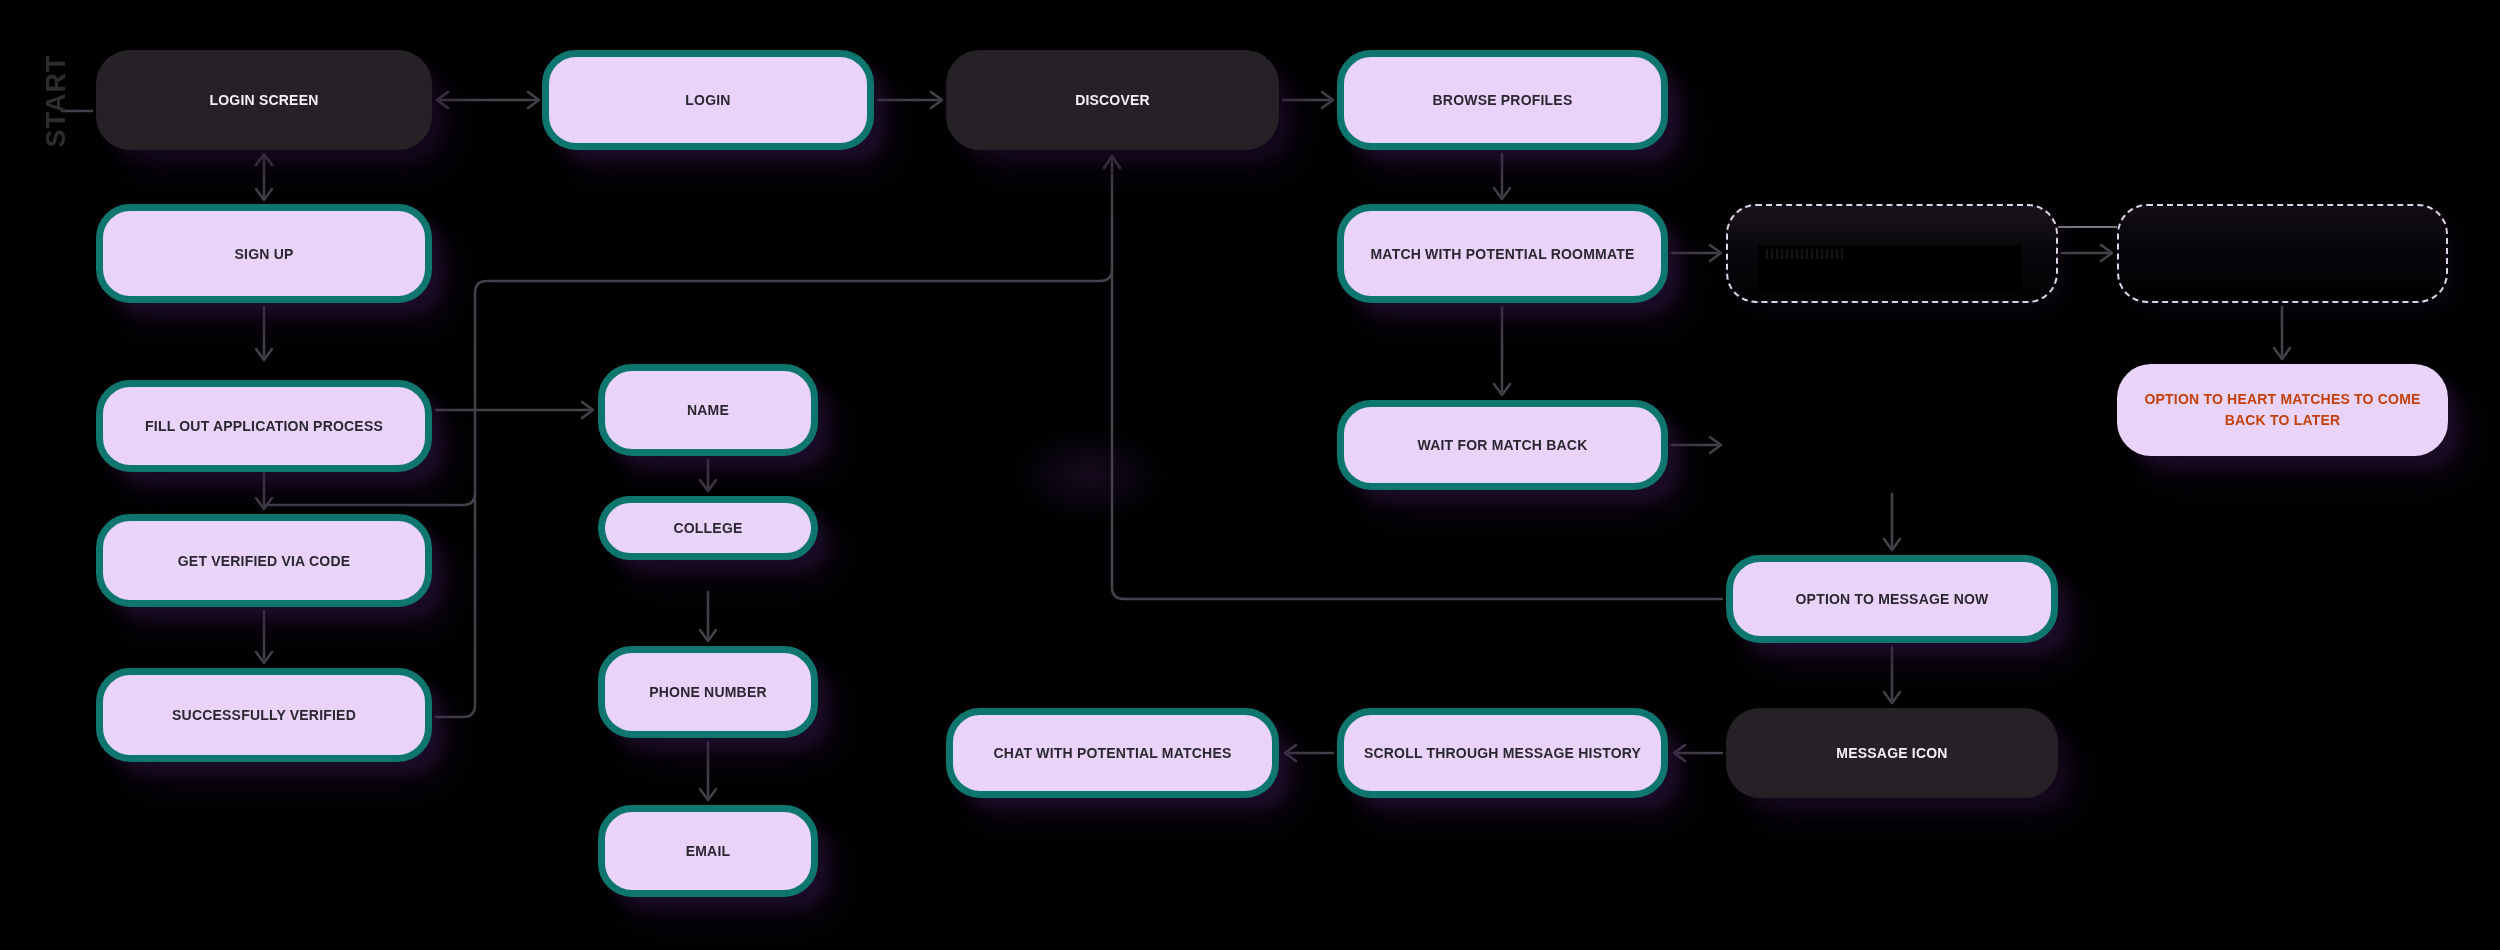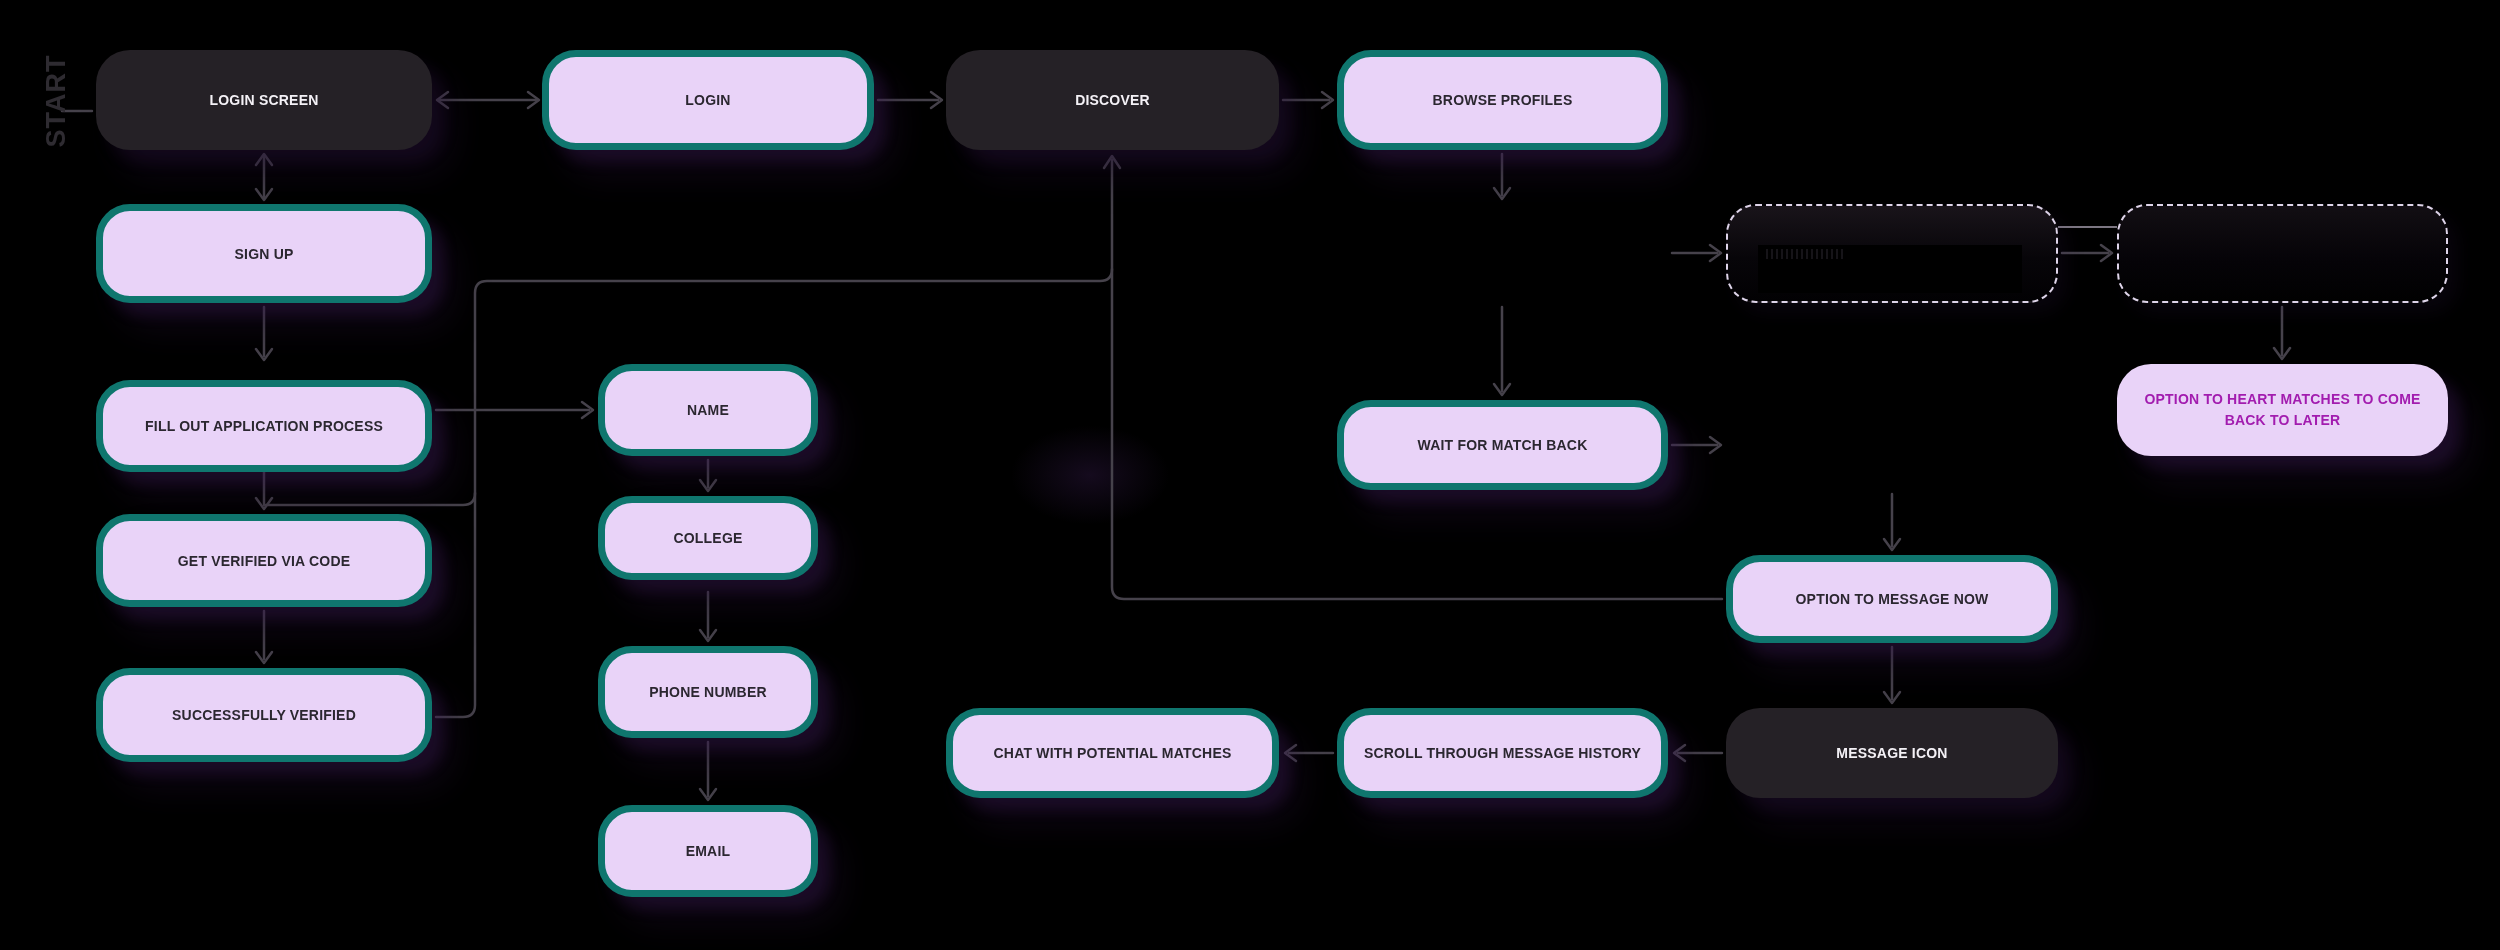--- a/index.html
+++ b/index.html
@@ -5,21 +5,21 @@
   html,body{margin:0;padding:0;background:#000;}
   #canvas{position:relative;width:2500px;height:950px;background:#000;overflow:hidden;
           font-family:"Liberation Sans","DejaVu Sans",sans-serif;}
   .node{position:absolute;display:flex;align-items:center;justify-content:center;
         box-sizing:border-box;border-radius:34px;font-weight:bold;font-size:14px;
         letter-spacing:.2px;text-align:center;padding:0 10px;z-index:3;}
   .node span{white-space:nowrap;}
   .node.wrap span{white-space:normal;line-height:1.5;}
   .purple{background:#e9d3f8;border:7px solid #0f766e;color:#2b2730;
           box-shadow:12px 12px 14px rgba(82,38,118,.22),22px 26px 34px rgba(30,14,44,.42);}
-  .purple-plain{background:#e9d3f8;border:none;color:#a21caf;
+  .purple-plain{background:#e9d3f8;border:none;color:#c2410c;
           box-shadow:12px 12px 14px rgba(82,38,118,.22),22px 26px 34px rgba(30,14,44,.42);}
   .dark{background:#252126;color:#f4f1f6;
           box-shadow:12px 12px 16px rgba(70,32,100,.16),22px 26px 34px rgba(25,12,36,.45);}
   .dashed{border:2px dashed #ded4e9;border-radius:30px;
           background:linear-gradient(180deg,#19141a 0%,#070509 55%,#020103 100%);
           box-shadow:10px 10px 18px rgba(60,28,88,.14);}
   .dashed.alt{background:linear-gradient(180deg,#120e13 0%,#050307 60%,#010101 100%);}
   .inner-screen{position:absolute;left:30px;top:39px;width:264px;height:48px;background:#000;}
   .smudge{position:absolute;left:8px;top:4px;width:78px;height:10px;opacity:.5;
           background:repeating-linear-gradient(90deg,rgba(74,68,82,.6) 0 2px,transparent 2px 5px);
@@ -168,30 +168,33 @@
   <div class="node purple" style="left:96px;top:514px;width:336px;height:93px;align-items:center;">
     <span>GET VERIFIED VIA CODE</span>
   </div>
   <div class="node purple" style="left:96px;top:668px;width:336px;height:94px;">
     <span>SUCCESSFULLY VERIFIED</span>
   </div>
 
   <div class="node purple" style="left:598px;top:364px;width:220px;height:92px;">
     <span>NAME</span>
   </div>
-  <div class="node purple" style="left:598px;top:496px;width:220px;height:84px;">
+  <div class="node purple" style="left:598px;top:496px;width:220px;height:64px;">
     <span>COLLEGE</span>
   </div>
   <div class="node purple" style="left:598px;top:646px;width:220px;height:92px;">
     <span>PHONE NUMBER</span>
   </div>
   <div class="node purple" style="left:598px;top:805px;width:220px;height:92px;">
     <span>EMAIL</span>
   </div>
 
+  <div class="node purple" style="left:1337px;top:204px;width:331px;height:99px;">
+    <span>MATCH WITH POTENTIAL ROOMMATE</span>
+  </div>
   <div class="node dashed" style="left:1726px;top:204px;width:332px;height:99px;">
     <div class="inner-screen">
       <div class="smudge"></div>
     </div>
   </div>
   <div class="node dashed alt" style="left:2117px;top:204px;width:331px;height:99px;"></div>
   <div class="node purple-plain wrap" style="left:2117px;top:364px;width:331px;height:92px;">
     <span>OPTION TO HEART MATCHES TO COME BACK TO LATER</span>
   </div>
   <div class="node purple" style="left:1337px;top:400px;width:331px;height:90px;">

